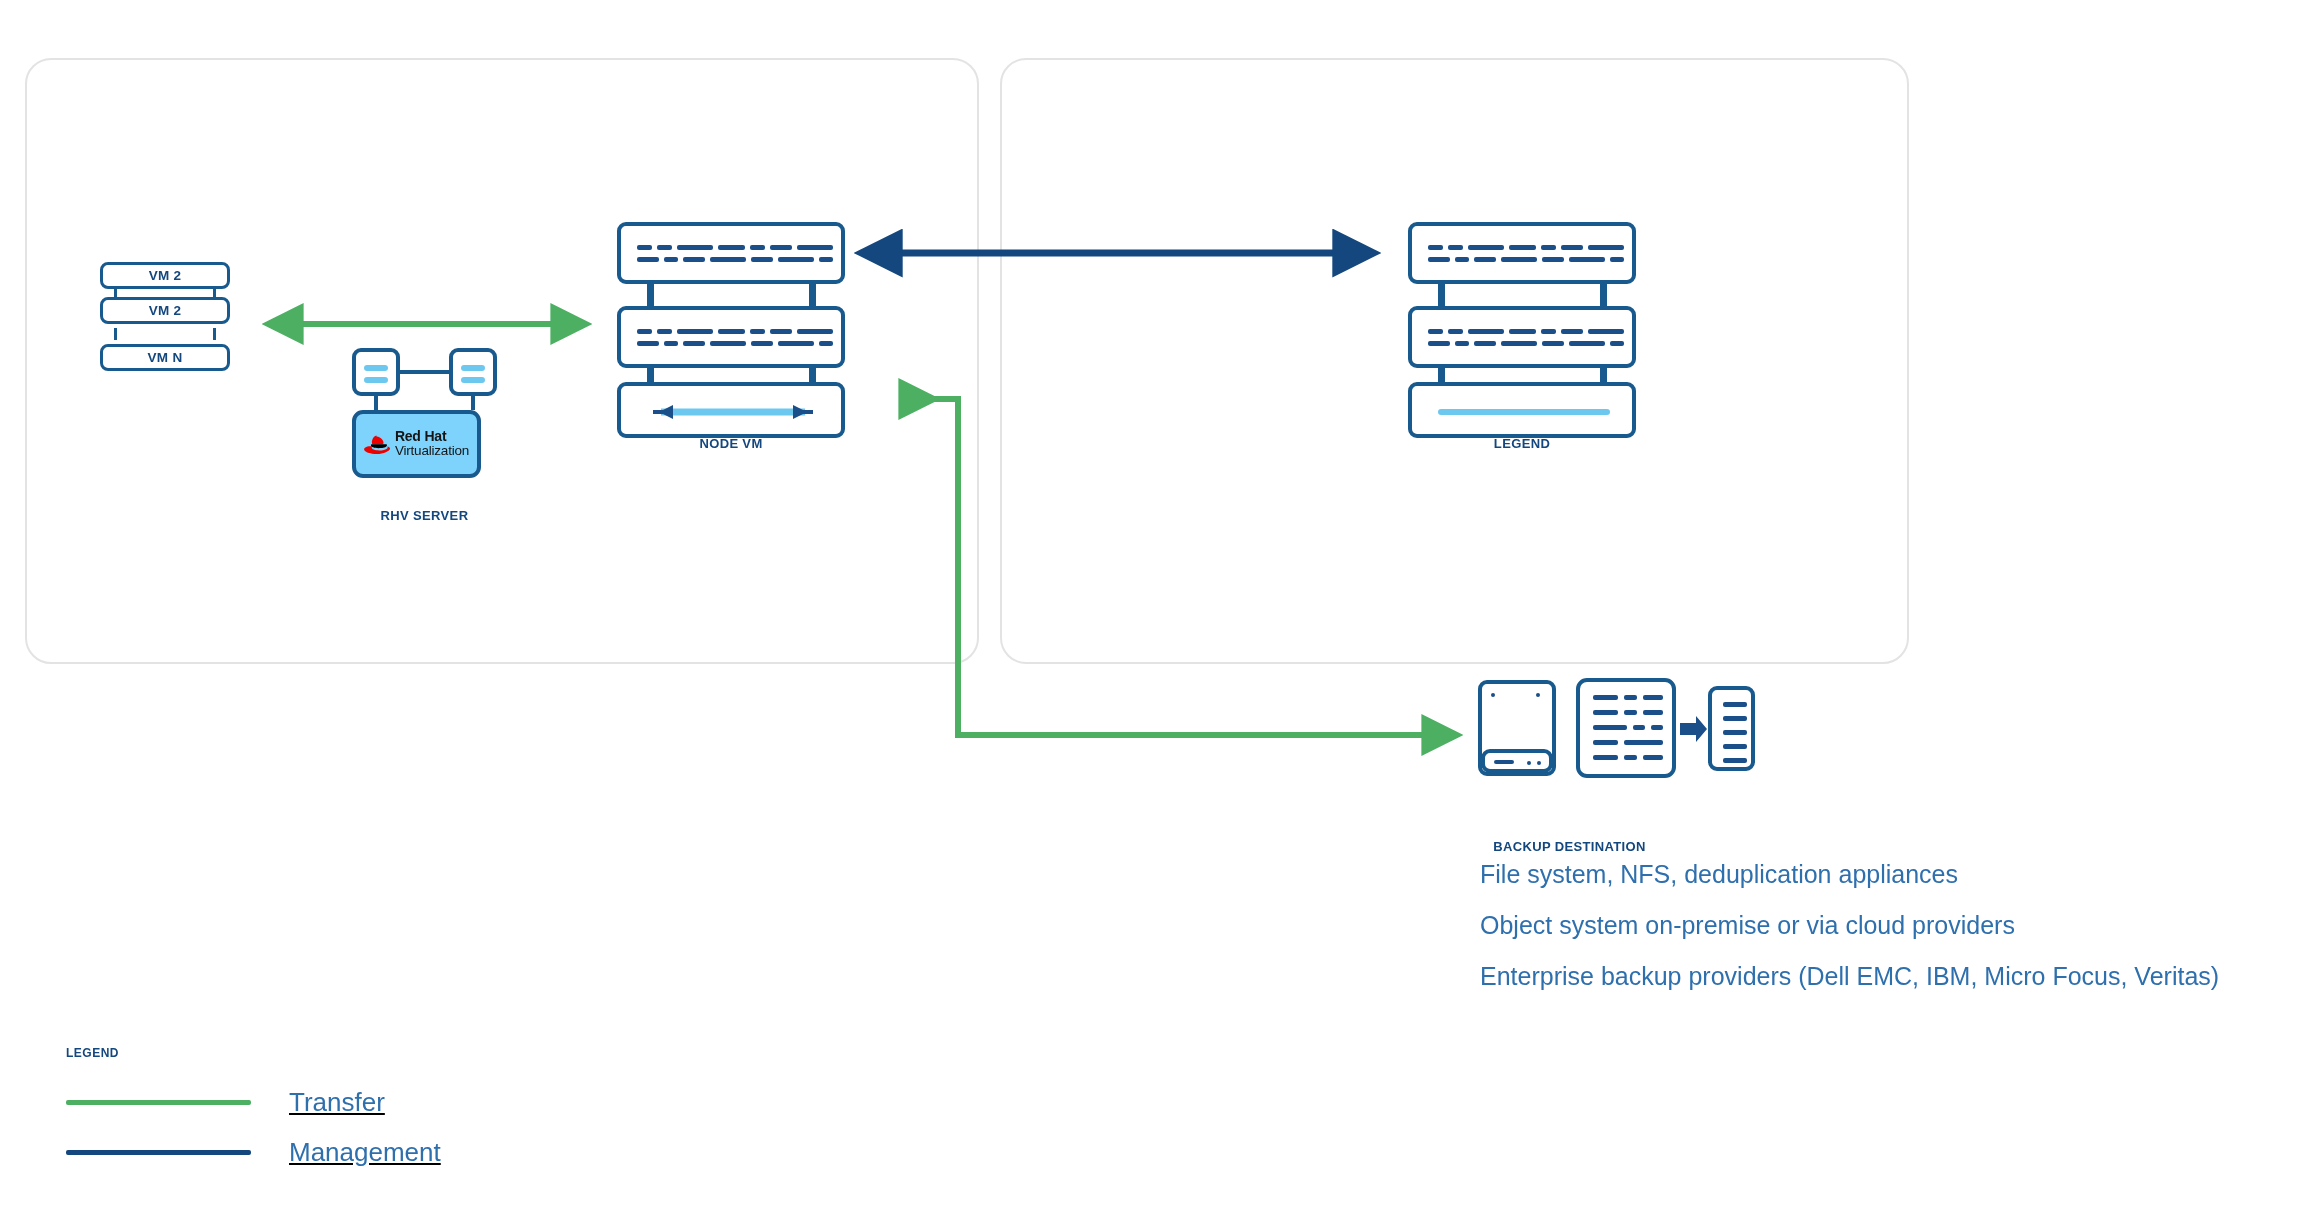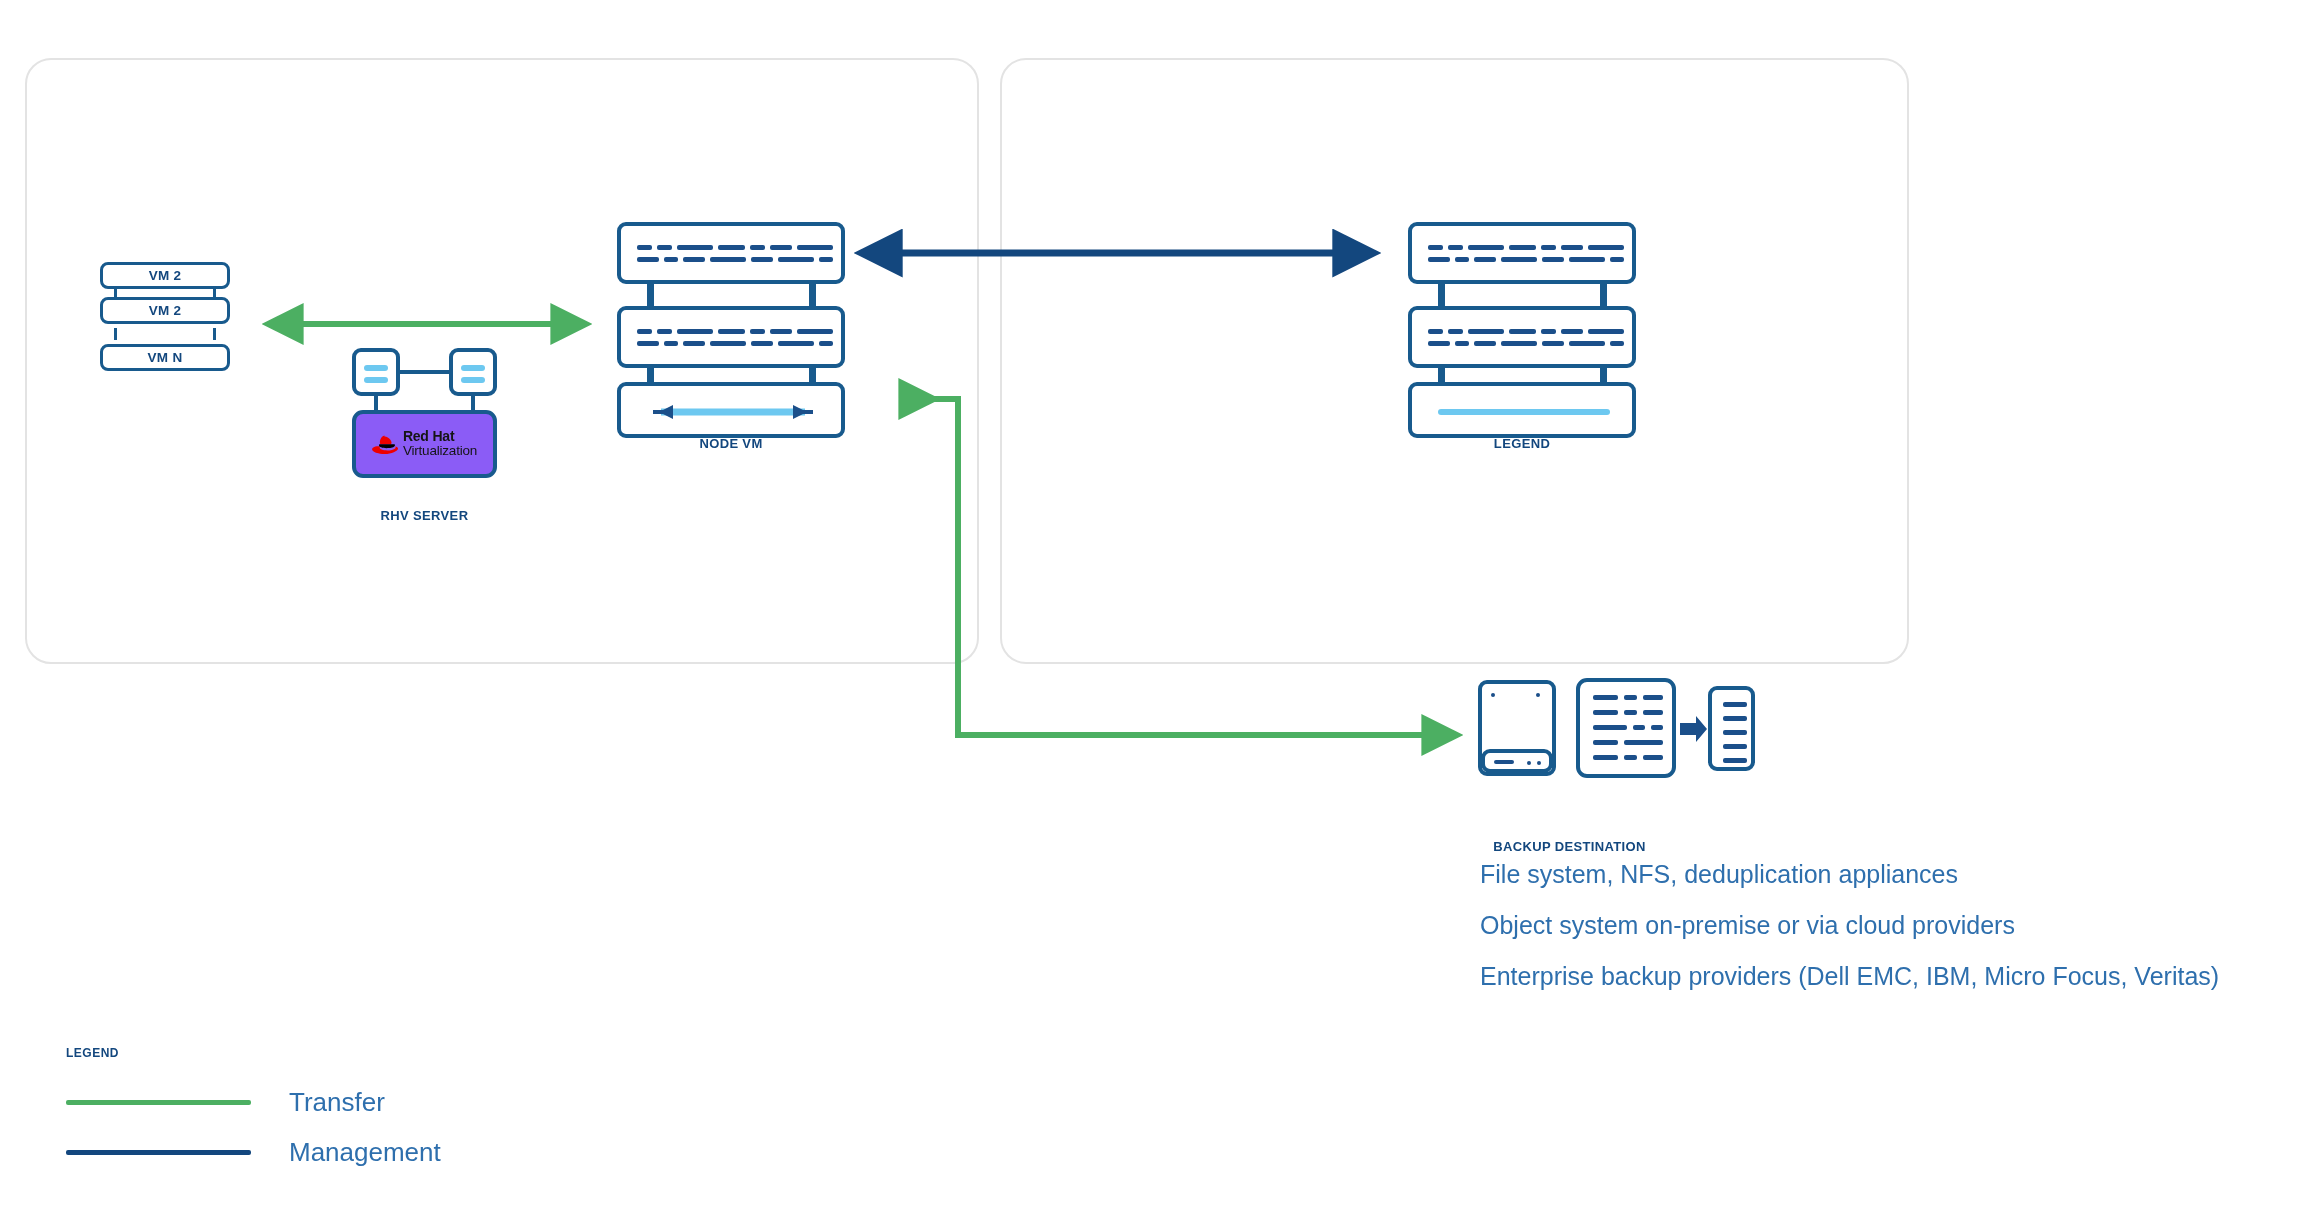--- a/index.html
+++ b/index.html
@@ -33,22 +33,22 @@
   }
   .vmconn{position:absolute;width:3px;height:12px;background:#185a8d;}
 
   
   #rhv{position:absolute;left:352px;top:348px;width:145px;height:130px;}
   .rhv-top{
     position:absolute;top:0;width:48px;height:48px;box-sizing:border-box;
     border:4px solid #185a8d;border-radius:9px;background:#fff;
   }
   .rhv-body{
-    position:absolute;left:0;top:62px;width:145px;height:68px;box-sizing:border-box;
-    border:4px solid #185a8d;border-radius:11px;background:#8b5cf6;
+    position:absolute;left:0;top:62px;width:129px;height:68px;box-sizing:border-box;
+    border:4px solid #185a8d;border-radius:11px;background:#7dd3fc;
     display:flex;align-items:center;justify-content:center;
   }
   .rhv-link-h{position:absolute;top:22px;left:48px;width:49px;height:4px;background:#185a8d;}
   .rhv-link-v{position:absolute;top:48px;width:4px;height:14px;background:#185a8d;}
   .rh-logo{display:flex;align-items:center;gap:5px;}
   .rh-text{line-height:1.06;}
   .rh-t1{font-size:14px;font-weight:bold;color:#151515;letter-spacing:-.2px;}
   .rh-t2{font-size:13.5px;color:#151515;letter-spacing:-.2px;}
 
   
@@ -73,21 +73,21 @@
   #bk-tall{left:230px;top:8px;width:47px;height:85px;border-radius:9px;}
 
   
   .note{
     position:absolute;color:#2e6fad;font-size:25px;font-weight:300;white-space:nowrap;
   }
 
   
   #legend{position:absolute;left:66px;top:1046px;width:520px;height:120px;}
   .legend-title{font-size:12px;font-weight:bold;color:#13477e;letter-spacing:.5px;}
-  .legend-row{position:absolute;display:flex;align-items:center;}
+  .legend-row{position:absolute;display:flex;align-items:center;text-decoration:underline;}
   .legend-swatch{width:185px;height:5px;border-radius:2px;}
   .legend-label{margin-left:38px;font-size:26px;font-weight:300;color:#2e6fad;}
 </style>
 </head>
 <body>
 
 <div class="panel" id="panel-left"></div>
 <div class="panel" id="panel-right"></div>
 
 <svg id="wires" viewBox="0 0 2304 1206" xmlns="http://www.w3.org/2000/svg">

